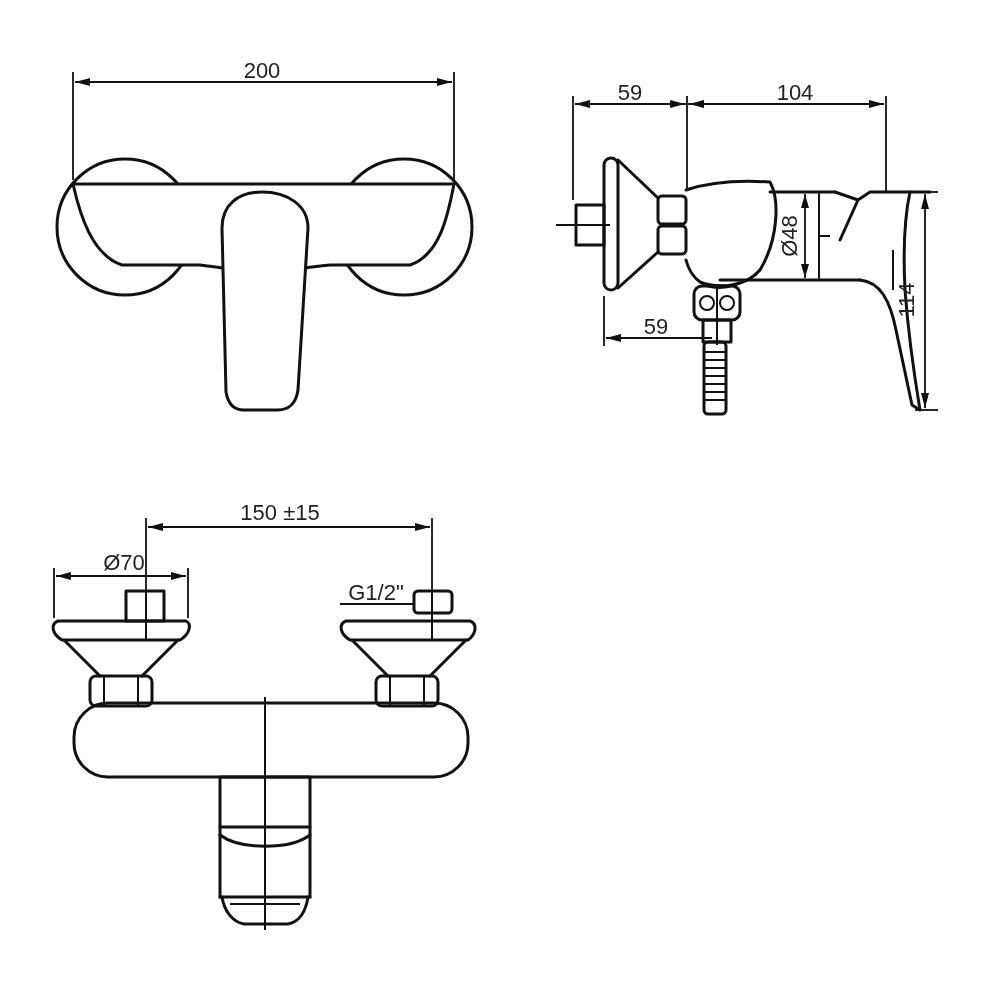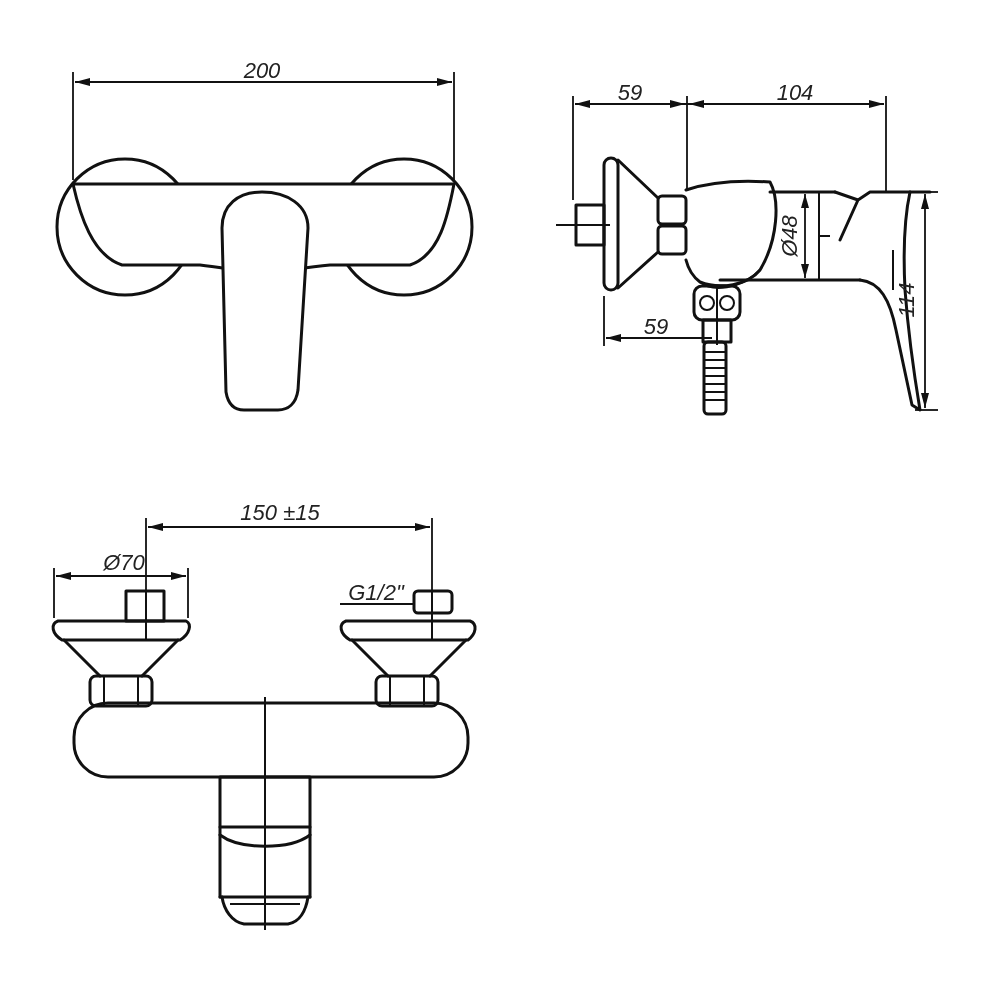--- a/index.html
+++ b/index.html
@@ -1,16 +1,16 @@
 <!DOCTYPE html>
 <html><head>
 <meta charset="utf-8">
 <style>
   html, body { margin: 0; padding: 0; background: #ffffff; }
-  #canvas { position: relative; width: 1000px; height: 1000px; background: #ffffff; overflow: hidden; font-style: italic; }
+  #canvas { position: relative; width: 1000px; height: 1000px; background: #ffffff; overflow: hidden; }
   svg { position: absolute; left: 0; top: 0; }
   .ln { fill: none; stroke: #111111; stroke-width: 3; stroke-linejoin: round; stroke-linecap: round; }
   .thin { fill: none; stroke: #111111; stroke-width: 2; }
   .dim { fill: none; stroke: #111111; stroke-width: 1.8; }
   .arrow { fill: #111111; stroke: none; }
   .lbl { font-family: "Liberation Sans", sans-serif; font-size: 22px; fill: #222222; }
 </style>
 </head>
 <body>
 

